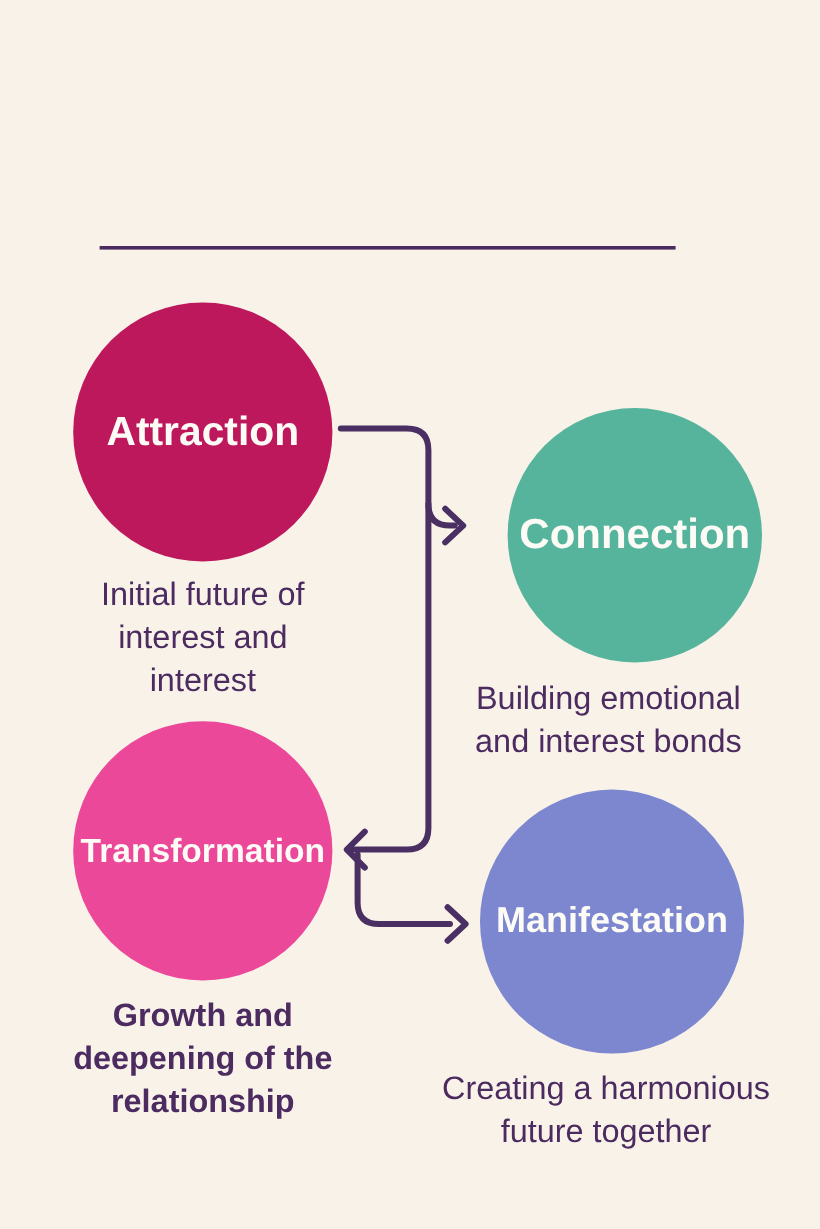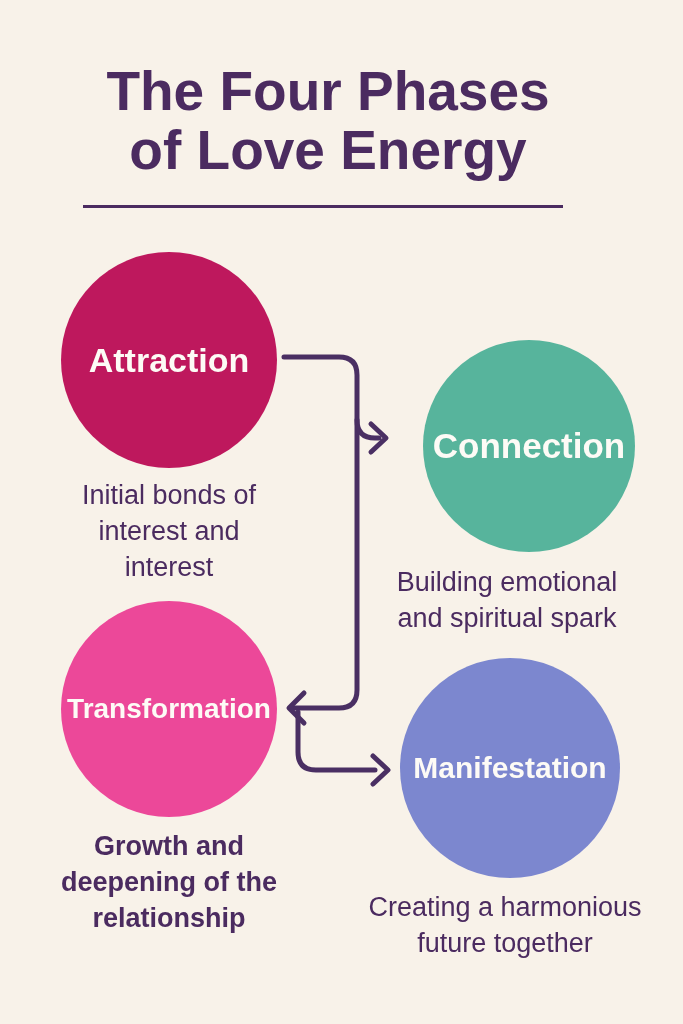--- a/index.html
+++ b/index.html
@@ -41,24 +41,20 @@
   svg.arrows path{
     fill:none;stroke:var(--arrow);stroke-width:5;
     stroke-linecap:round;stroke-linejoin:round;
   }
 </style>
 </head>
 <body>
 
 <div class="canvas">
 
-  <div class="title">
-    <div>The Four Phases</div>
-    <div>of Love Energy</div>
-  </div>
 
   <div class="divider"></div>
 
   <svg class="arrows" width="683" height="1024" viewBox="0 0 683 1024">
     <path d="M 284 357 L 339 357 Q 357 357 357 375 L 357 690 Q 357 708 339 708 L 294 708"></path>
     <path d="M 304 693 L 289 708 L 304 723"></path>
     <path d="M 357 420 Q 357 438 375 438 L 379 438"></path>
     <path d="M 371 424 L 386 438 L 371 452"></path>
     <path d="M 298 712 L 298 752 Q 298 770 316 770 L 375 770"></path>
     <path d="M 373 756 L 388 770 L 373 784"></path>
@@ -71,27 +67,27 @@
     <span>Connection</span>
   </div>
   <div class="circle transformation" style="background-color: #ec4899;">
     <span>Transformation</span>
   </div>
   <div class="circle manifestation" style="background-color: rgb(124, 135, 207);">
     <span>Manifestation</span>
   </div>
 
   <div class="caption attraction">
-    <div>Initial bonds of</div>
+    <div>Initial future of</div>
     <div>interest and</div>
     <div>interest</div>
   </div>
   <div class="caption connection">
     <div>Building emotional</div>
-    <div>and spiritual spark</div>
+    <div>and interest bonds</div>
   </div>
   <div class="caption transformation">
     <div>Growth and</div>
     <div>deepening of the</div>
     <div>relationship</div>
   </div>
   <div class="caption manifestation">
     <div>Creating a harmonious</div>
     <div>future together</div>
   </div>

